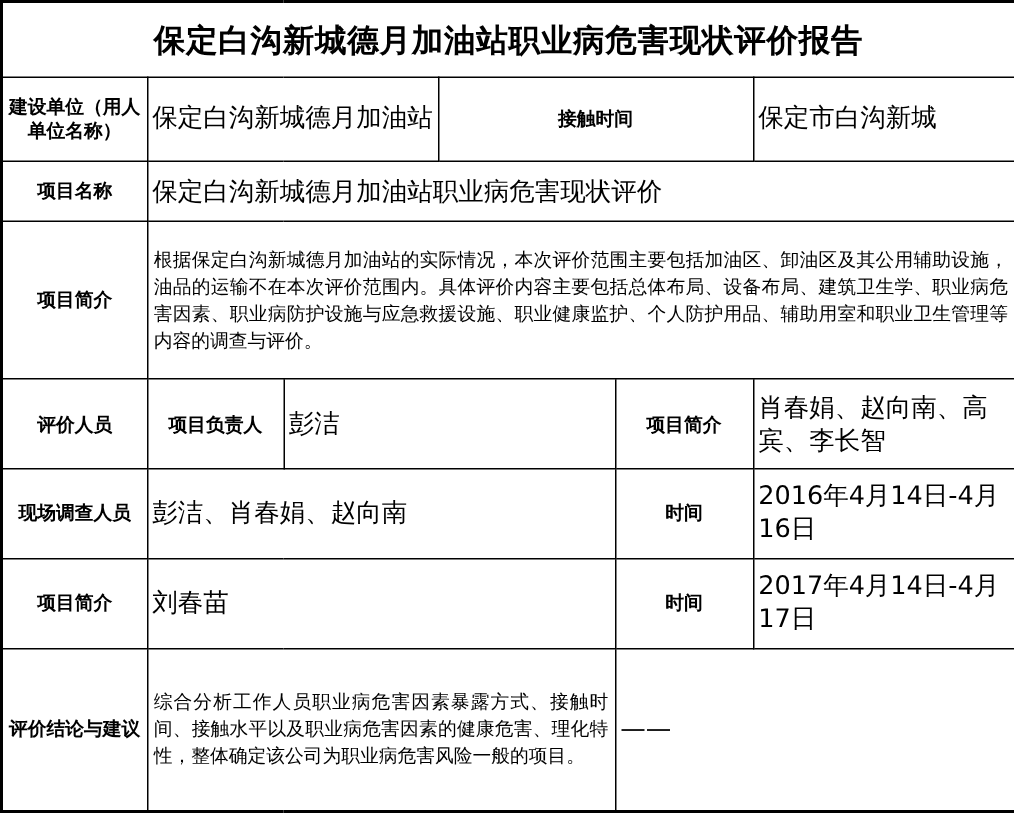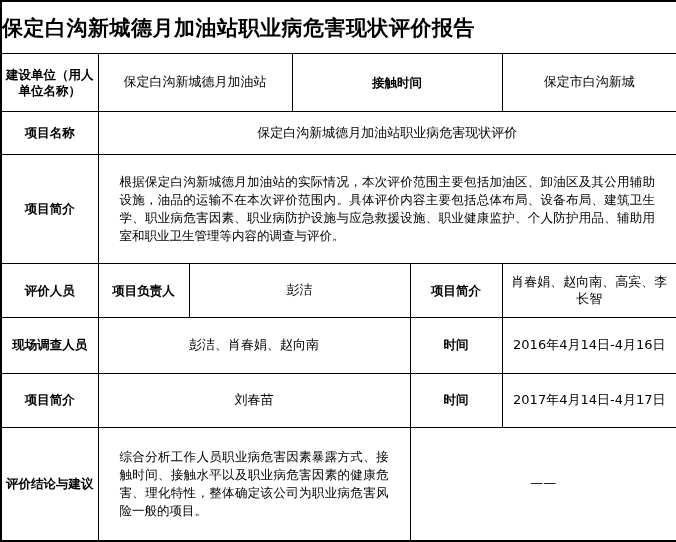--- a/index.html
+++ b/index.html
@@ -23,43 +23,43 @@
       border: 2px solid #000000;
     }
     td {
       border: 1px solid #000000;
       padding: 1px 3px;
       overflow: hidden;
       vertical-align: middle;
       box-sizing: border-box;
     }
     .title-cell {
-      text-align: left;
+      text-align: center;
       font-weight: bold;
       font-size: 21px;
       letter-spacing: 0.5px;
       padding: 2px 0;
     }
     .label {
       font-weight: bold;
       text-align: center;
       font-size: 12.5px;
       line-height: 1.3;
       padding: 1px 4px;
     }
     .value {
-      text-align: center;
-      font-size: 13px;
+      text-align: left;
+      font-size: 17px;
       line-height: 1.3;
     }
     .para {
       text-align: justify;
       font-size: 12.5px;
       line-height: 1.45;
-      padding: 2px 21px;
+      padding: 2px 4px;
     }
   </style>
 </head>
 <body>
 
 <div class="report">
   <table class="report-table">
     <colgroup>
       <col style="width:97px">
       <col style="width:91px">

